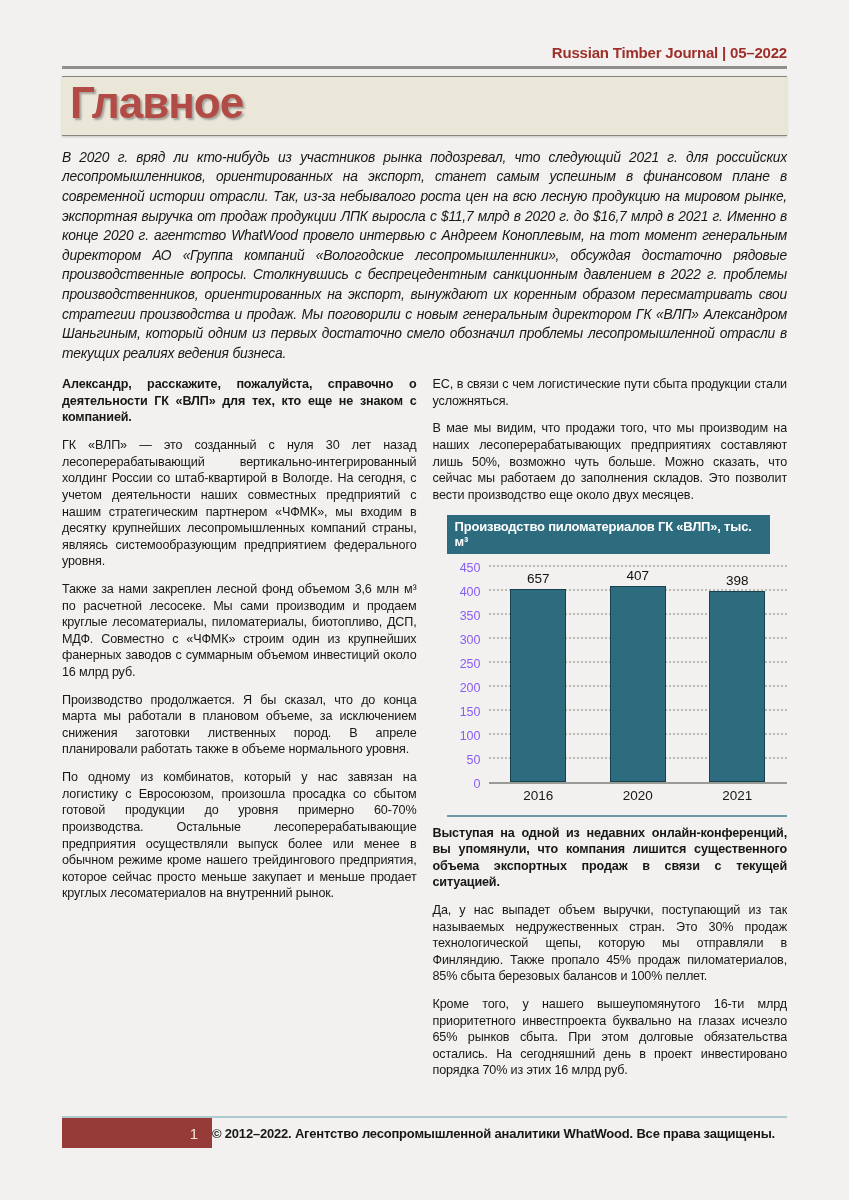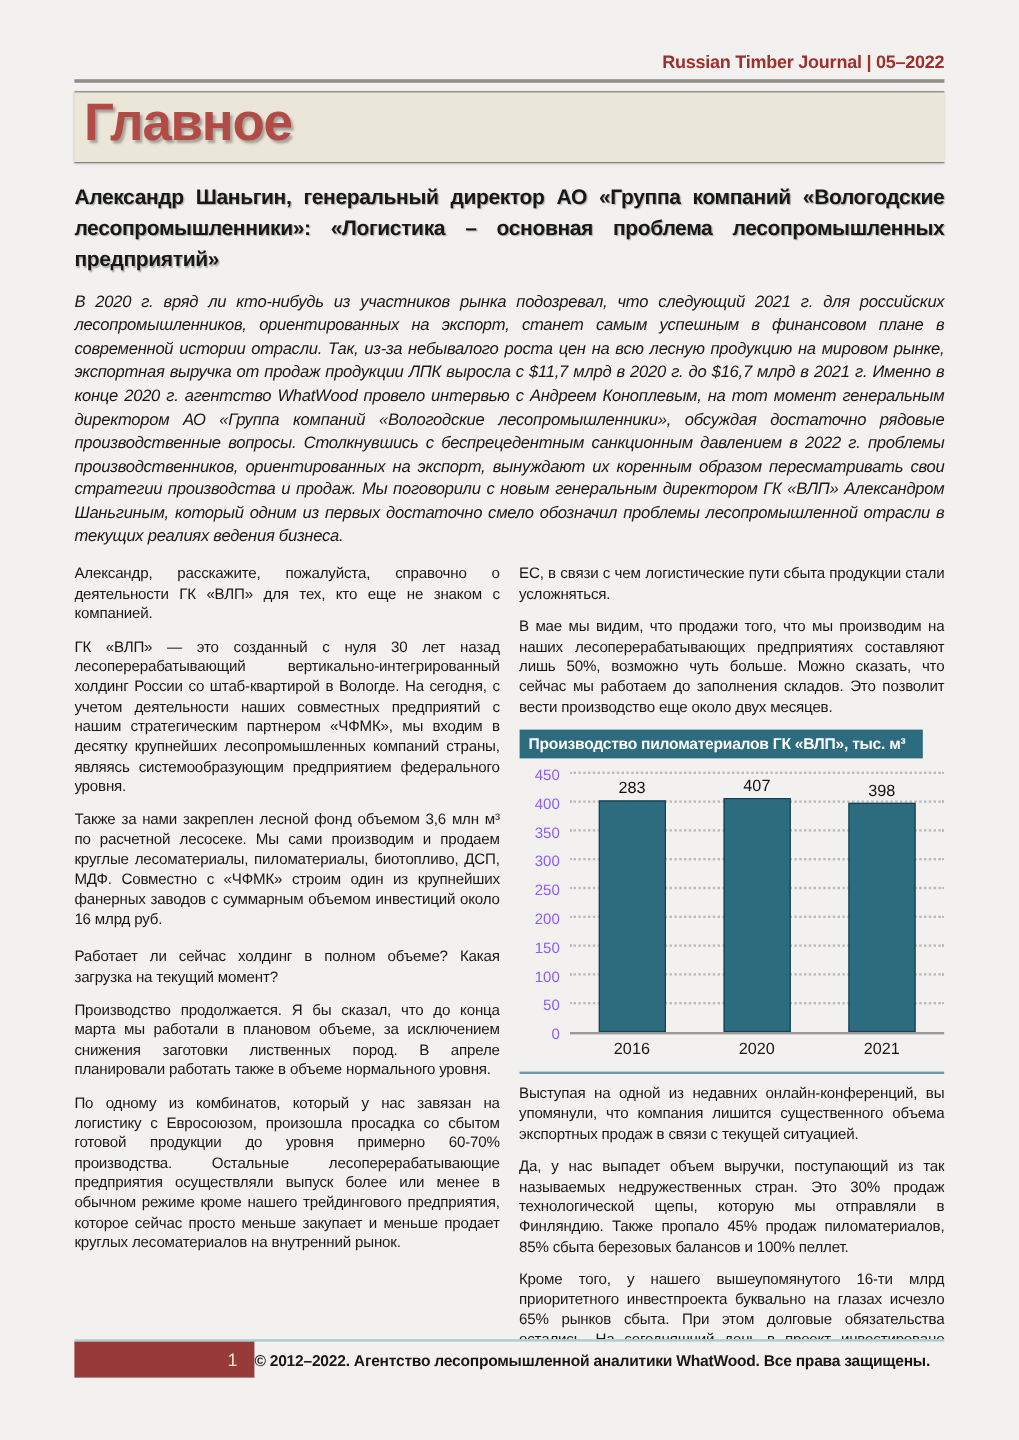--- a/index.html
+++ b/index.html
@@ -63,24 +63,24 @@
   
   .columns { margin-top: 13px; display: flex; gap: 16px; flex: 1; overflow: hidden; }
   .col { flex: 1; min-width: 0; }
   .para {
     margin: 0 0 11px 0;
     font-size: 12.6px;
     line-height: 1.32;
     text-align: justify;
     letter-spacing: -0.15px;
   }
-  .para.question { font-weight: normal; margin-top: 15px; }
+  .para.question { font-weight: bold; margin-top: 15px; }
   .col .para.question:first-child { margin-top: 0; }
   
-  .chart { margin: 4px 0 8px 0; }
+  .chart { margin: 4px 0 8px 14px; }
   .chart-title-bar {
     background: #2d6b7e;
     color: #ffffff;
     font-weight: bold;
     font-size: 13px;
     padding: 4px 8px 5px 8px;
     width: 95%;
     letter-spacing: -0.2px;
   }
   .chart-area { position: relative; margin-top: 14px; padding-left: 42px; }
@@ -124,30 +124,28 @@
 
 <div class="page">
 
   <div class="journal-header">Russian Timber Journal | 05–2022</div>
   <div class="header-rule"></div>
 
   <div class="banner">
     <div class="banner-title">Главное</div>
   </div>
 
-  <div class="headline">Александр Шаньгин, генеральный директор АО «Группа компаний «Вологодские лесопромышленники»: «Логистика – основная проблема лесопромышленных предприятий»</div>
 
   <div class="lead">В 2020 г. вряд ли кто-нибудь из участников рынка подозревал, что следующий 2021 г. для российских лесопромышленников, ориентированных на экспорт, станет самым успешным в финансовом плане в современной истории отрасли. Так, из-за небывалого роста цен на всю лесную продукцию на мировом рынке, экспортная выручка от продаж продукции ЛПК выросла с $11,7 млрд в 2020 г. до $16,7 млрд в 2021 г. Именно в конце 2020 г. агентство WhatWood провело интервью с Андреем Коноплевым, на тот момент генеральным директором АО «Группа компаний «Вологодские лесопромышленники», обсуждая достаточно рядовые производственные вопросы. Столкнувшись с беспрецедентным санкционным давлением в 2022 г. проблемы производственников, ориентированных на экспорт, вынуждают их коренным образом пересматривать свои стратегии производства и продаж. Мы поговорили с новым генеральным директором ГК «ВЛП» Александром Шаньгиным, который одним из первых достаточно смело обозначил проблемы лесопромышленной отрасли в текущих реалиях ведения бизнеса.</div>
 
   <div class="columns">
     <div class="col">
         <p class="para question">Александр, расскажите, пожалуйста, справочно о деятельности ГК «ВЛП» для тех, кто еще не знаком с компанией.</p>
         <p class="para">ГК «ВЛП» — это созданный с нуля 30 лет назад лесоперерабатывающий вертикально-интегрированный холдинг России со штаб-квартирой в Вологде. На сегодня, с учетом деятельности наших совместных предприятий с нашим стратегическим партнером «ЧФМК», мы входим в десятку крупнейших лесопромышленных компаний страны, являясь системообразующим предприятием федерального уровня.</p>
         <p class="para">Также за нами закреплен лесной фонд объемом 3,6 млн м³ по расчетной лесосеке. Мы сами производим и продаем круглые лесоматериалы, пиломатериалы, биотопливо, ДСП, МДФ. Совместно с «ЧФМК» строим один из крупнейших фанерных заводов с суммарным объемом инвестиций около 16 млрд руб.</p>
-        <p class="para question">Работает ли сейчас холдинг в полном объеме? Какая загрузка на текущий момент?</p>
         <p class="para">Производство продолжается. Я бы сказал, что до конца марта мы работали в плановом объеме, за исключением снижения заготовки лиственных пород. В апреле планировали работать также в объеме нормального уровня.</p>
         <p class="para">По одному из комбинатов, который у нас завязан на логистику с Евросоюзом, произошла просадка со сбытом готовой продукции до уровня примерно 60-70% производства. Остальные лесоперерабатывающие предприятия осуществляли выпуск более или менее в обычном режиме кроме нашего трейдингового предприятия, которое сейчас просто меньше закупает и меньше продает круглых лесоматериалов на внутренний рынок.</p>
       </div>
     <div class="col">
       <div>
           <p class="para">ЕС, в связи с чем логистические пути сбыта продукции стали усложняться.</p>
           <p class="para">В мае мы видим, что продажи того, что мы производим на наших лесоперерабатывающих предприятиях составляют лишь 50%, возможно чуть больше. Можно сказать, что сейчас мы работаем до заполнения складов. Это позволит вести производство еще около двух месяцев.</p>
         </div>
 
       <div class="chart">
@@ -169,21 +167,21 @@
               <div class="chart-gridline" style="bottom: 23px;"></div>
               <div class="chart-gridline" style="bottom: 47px;"></div>
               <div class="chart-gridline" style="bottom: 71px;"></div>
               <div class="chart-gridline" style="bottom: 95px;"></div>
               <div class="chart-gridline" style="bottom: 119px;"></div>
               <div class="chart-gridline" style="bottom: 143px;"></div>
               <div class="chart-gridline" style="bottom: 167px;"></div>
               <div class="chart-gridline" style="bottom: 191px;"></div>
               <div class="chart-gridline" style="bottom: 215px;"></div>
               <div class="bar-slot">
-                <div class="chart-value">283</div>
+                <div class="chart-value">657</div>
                 <div class="chart-bar" style="height: 192.96px;"></div>
               </div>
               <div class="bar-slot">
                 <div class="chart-value">407</div>
                 <div class="chart-bar" style="height: 195.36px;"></div>
               </div>
               <div class="bar-slot">
                 <div class="chart-value">398</div>
                 <div class="chart-bar" style="height: 191.04px;"></div>
               </div>

